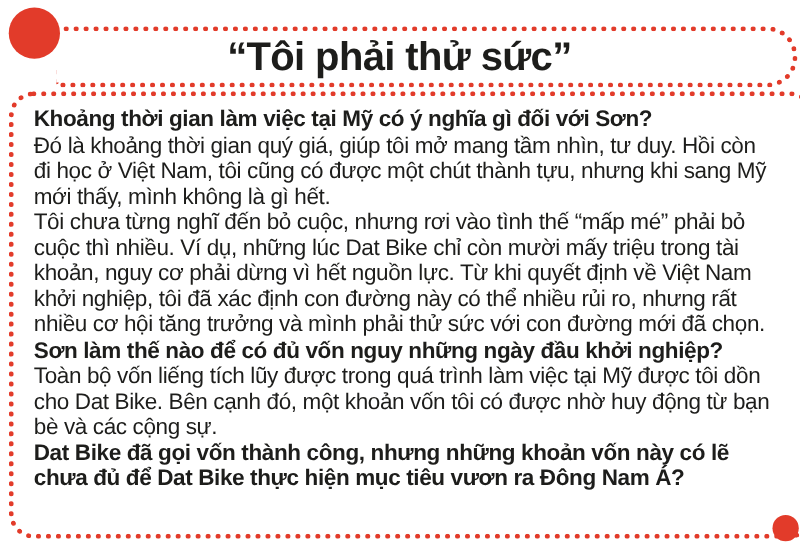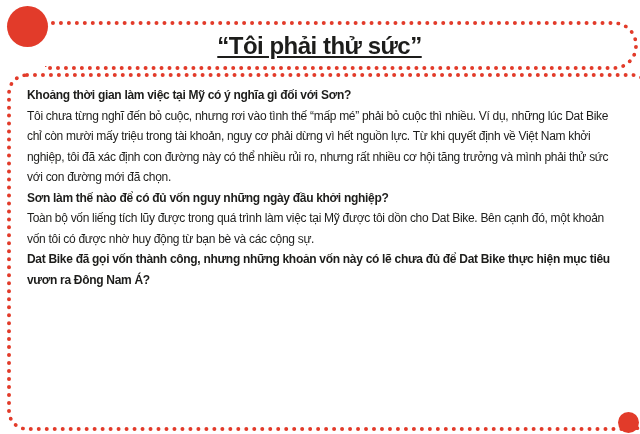--- a/index.html
+++ b/index.html
@@ -42,46 +42,45 @@
     border-left: none;
     border-radius: 0 24px 24px 0;
     display: flex;
     align-items: center;
     justify-content: center;
     z-index: 2;
     box-sizing: border-box;
   }
   .title-capsule h1 {
     margin: 0 40px 0 0;
-    font-size: 24px;
+    font-size: 32px;
     font-weight: bold;
     letter-spacing: -0.5px;
     color: var(--ink);
     white-space: nowrap;
-    text-decoration: underline;
   }
 
   
   .content-box {
     position: absolute;
     left: 7px;
     top: 73px;
     right: -12px;
     bottom: 3px;
     border: 4px dotted var(--accent);
     border-radius: 20px;
     box-sizing: border-box;
     padding: 8px 30px 6px 16px;
     overflow: hidden;
     z-index: 1;
   }
 
   .qa-text p {
     margin: 0;
-    font-size: 12px;
+    font-size: 18px;
     line-height: 20.5px;
     letter-spacing: -0.3px;
     color: var(--ink);
   }
   .qa-text p.question {
     font-weight: bold;
   }
 
   
   .bottom-dot {
@@ -102,20 +101,21 @@
 
   <div class="corner-circle"></div>
 
   <div class="title-capsule">
     <h1>“Tôi phải thử sức”</h1>
   </div>
 
   <div class="content-box">
     <div class="qa-text">
       <p class="question">Khoảng thời gian làm việc tại Mỹ có ý nghĩa gì đối với Sơn?</p>
+      <p class="answer">Đó là khoảng thời gian quý giá, giúp tôi mở mang tầm nhìn, tư duy. Hồi còn đi học ở Việt Nam, tôi cũng có được một chút thành tựu, nhưng khi sang Mỹ mới thấy, mình không là gì hết.</p>
       <p class="answer">Tôi chưa từng nghĩ đến bỏ cuộc, nhưng rơi vào tình thế “mấp mé” phải bỏ cuộc thì nhiều. Ví dụ, những lúc Dat Bike chỉ còn mười mấy triệu trong tài khoản, nguy cơ phải dừng vì hết nguồn lực. Từ khi quyết định về Việt Nam khởi nghiệp, tôi đã xác định con đường này có thể nhiều rủi ro, nhưng rất nhiều cơ hội tăng trưởng và mình phải thử sức với con đường mới đã chọn.</p>
       <p class="question">Sơn làm thế nào để có đủ vốn nguy những ngày đầu khởi nghiệp?</p>
       <p class="answer">Toàn bộ vốn liếng tích lũy được trong quá trình làm việc tại Mỹ được tôi dồn cho Dat Bike. Bên cạnh đó, một khoản vốn tôi có được nhờ huy động từ bạn bè và các cộng sự.</p>
       <p class="question">Dat Bike đã gọi vốn thành công, nhưng những khoản vốn này có lẽ chưa đủ để Dat Bike thực hiện mục tiêu vươn ra Đông Nam Á?</p>
     </div>
   </div>
 
   <div class="bottom-dot"></div>
 
 </div>

